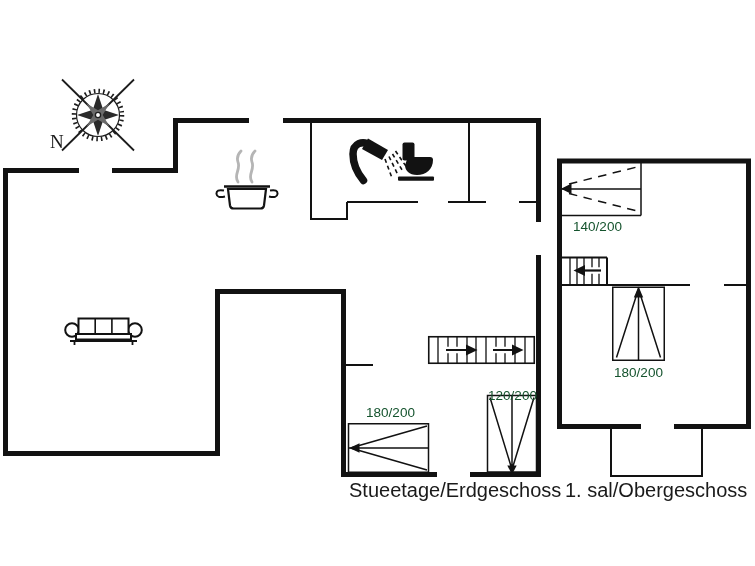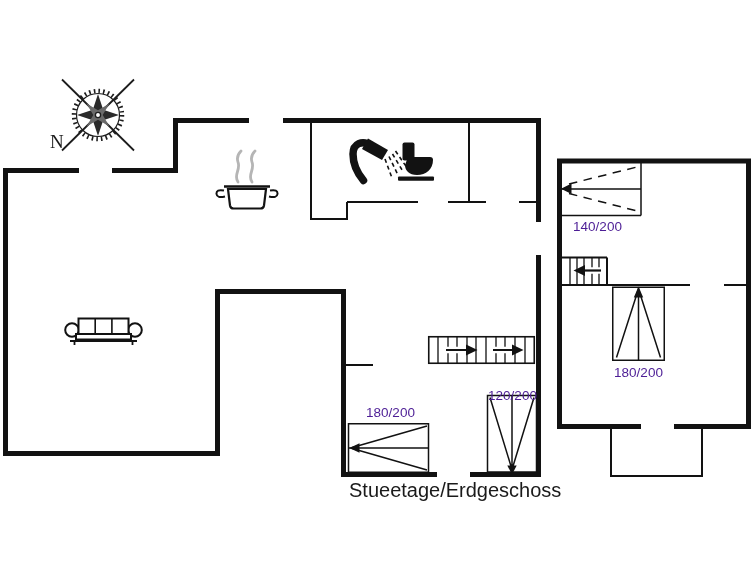--- a/index.html
+++ b/index.html
@@ -1,20 +1,20 @@
 <!DOCTYPE html>
 <html><head>
 <meta charset="utf-8">
 <style>
   html,body{margin:0;padding:0;background:#fff;}
   .stage{position:relative;width:755px;height:566px;background:#fff;overflow:hidden;
          font-family:"Liberation Sans",sans-serif;color:#121212;}
   .stage svg{position:absolute;left:0;top:0;}
   .lbl{position:absolute;font-size:13.5px;line-height:1;text-align:center;
-       color:#4c1d95;white-space:nowrap;}
+       color:#14532d;white-space:nowrap;}
   .floor-lbl{position:absolute;font-size:20px;line-height:1;text-align:center;
        color:#1a1a1a;white-space:nowrap;}
   .north-lbl{position:absolute;font-family:"Liberation Serif",serif;font-size:19px;
        line-height:1;color:#1a1a1a;}
 </style>
 </head>
 <body>
 
 <div class="stage">
 
@@ -129,13 +129,14 @@
   <div class="lbl" style="left:565px;top:220px;width:65px">140/200</div>
 
   <div class="lbl" style="left:606px;top:366px;width:65px">180/200</div>
 
   <div class="lbl" style="left:480px;top:389px;width:65px">120/200</div>
 
   <div class="lbl" style="left:358px;top:405.5px;width:65px">180/200</div>
 
   <div class="floor-lbl" style="left:349px;top:480px;width:200px">Stueetage/Erdgeschoss</div>
 
+  <div class="floor-lbl" style="left:565px;top:480px;width:180px">1. sal/Obergeschoss</div>
 </div>
 
 </body></html>

